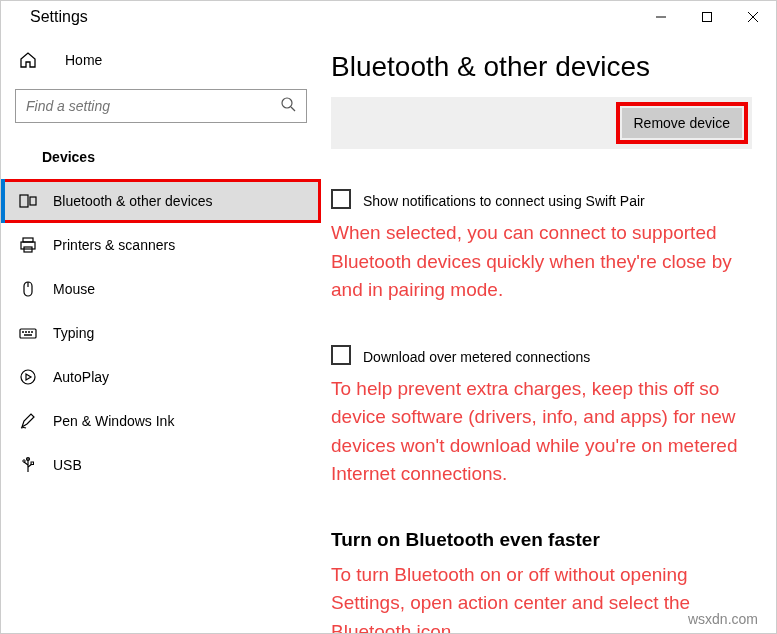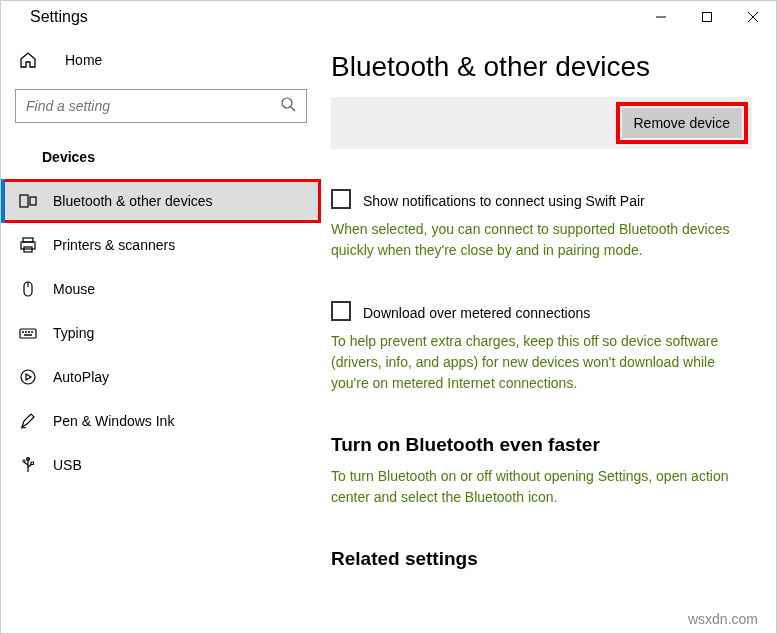--- a/index.html
+++ b/index.html
@@ -22,21 +22,21 @@
 .nav-item.active::before { content:""; position:absolute; left:0; top:0; bottom:0; width:4px; background:#0078d4; }
 .nav-icon { width:18px; height:18px; display:flex; align-items:center; justify-content:center; }
 .highlight-red { outline:3px solid #e00; outline-offset:-3px; }
 .main { flex:1; padding:18px 24px 18px 10px; overflow:hidden; }
 .page-title { font-size:28px; font-weight:400; color:#000; margin-bottom:14px; }
 .action-bar { background:#efefef; height:52px; display:flex; align-items:center; justify-content:flex-end; padding-right:10px; margin-bottom:40px; }
 .remove-btn { background:#ccc; border:none; padding:7px 12px; font-size:14px; cursor:default; outline:4px solid #e00; outline-offset:2px; }
 .checkbox-row { display:flex; align-items:flex-end; gap:12px; margin-bottom:10px; }
 .checkbox { width:20px; height:20px; border:2px solid #333; background:#fff; flex-shrink:0; }
 .checkbox-label { font-size:14px; color:#000; }
-.help-text { font-size:14px; color:#4d7c0f; line-height:1.5; margin-bottom:40px; }
+.help-text { font-size:19px; color:#ef4444; line-height:1.5; margin-bottom:40px; }
 .subheading { font-size:19px; font-weight:700; color:#000; margin-bottom:10px; }
 .watermark { position:absolute; bottom:6px; right:18px; font-size:14px; color:#888; }
 </style>
 </head>
 <body>
 
 <div class="titlebar">
   <span>Settings</span>
   <div class="window-controls">
     <div class="window-btn">

